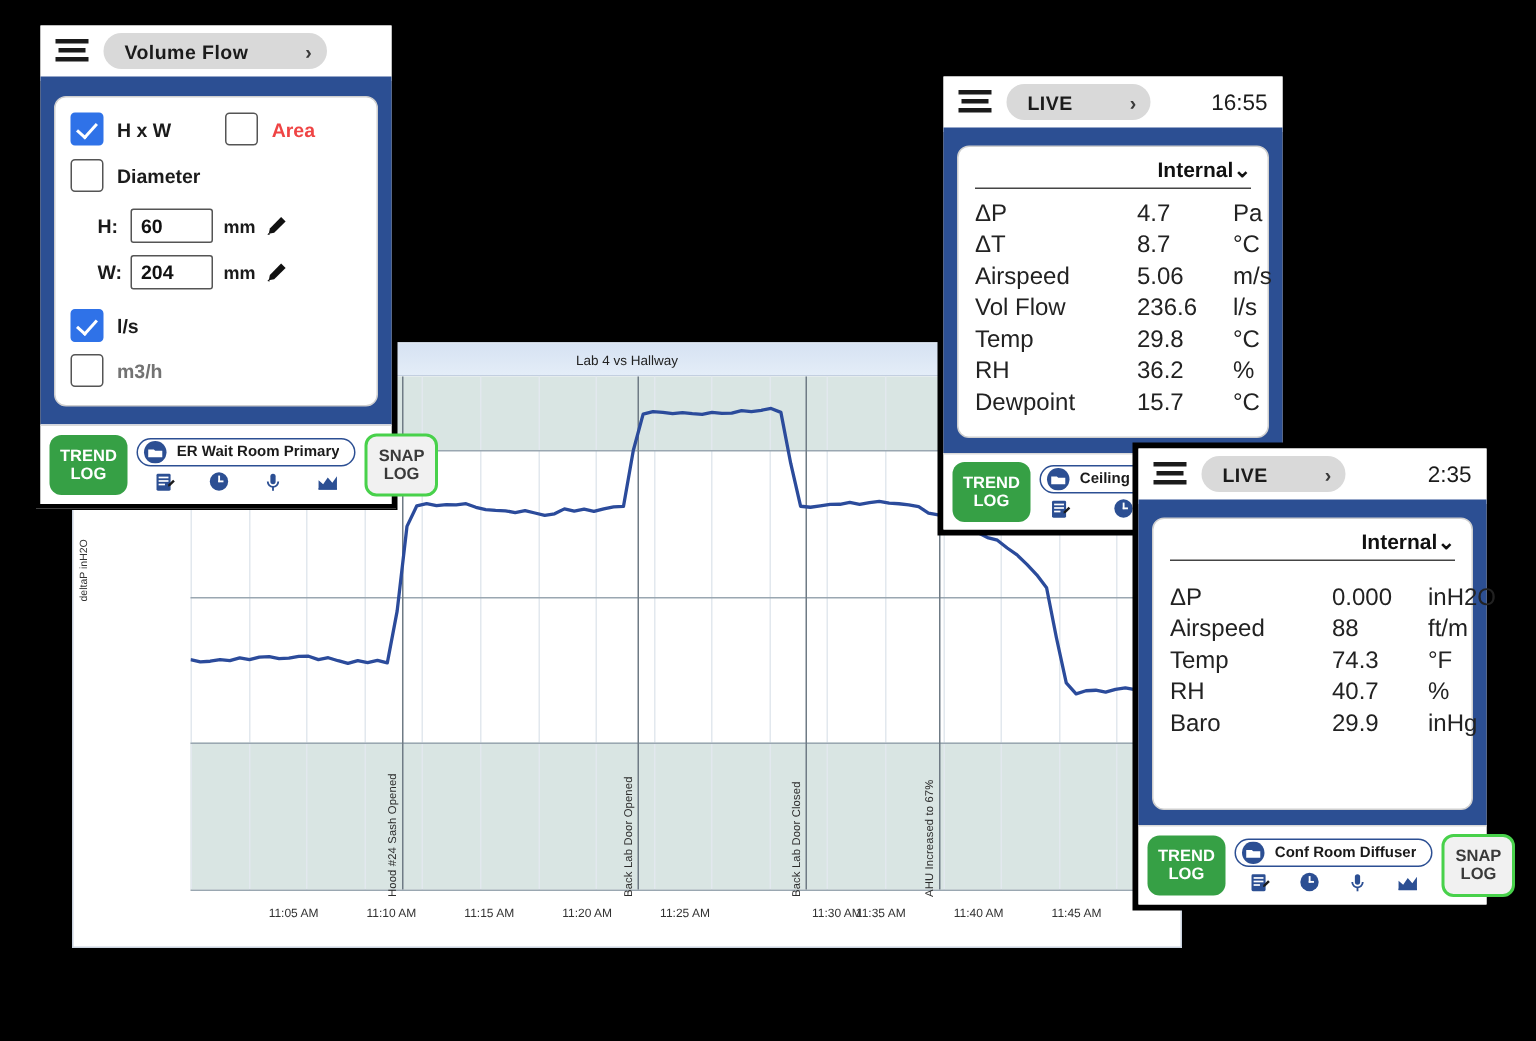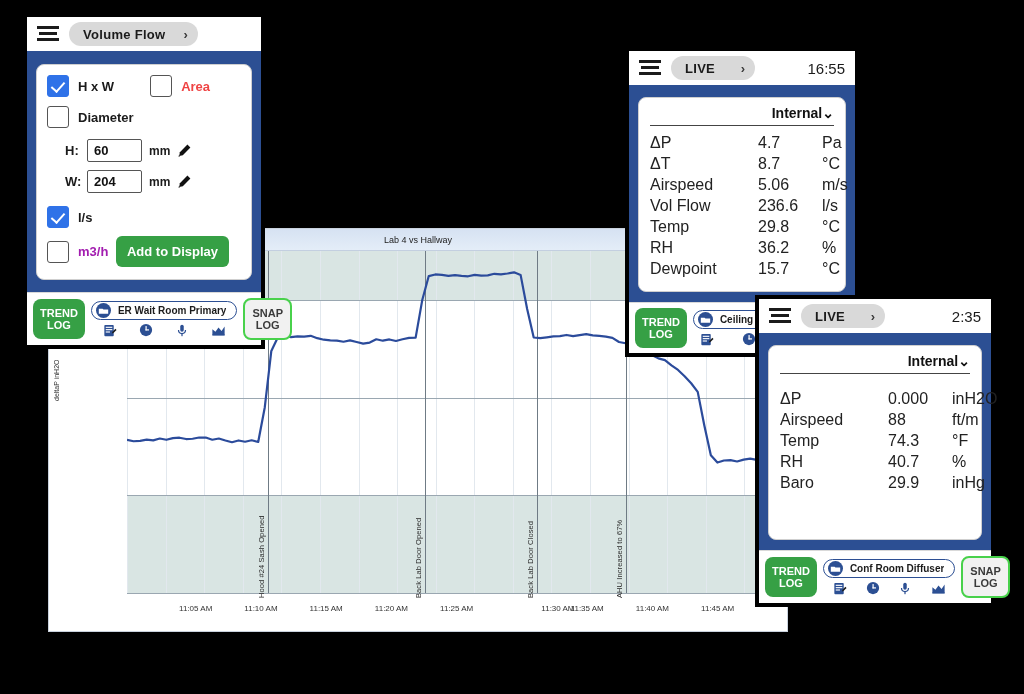--- a/index.html
+++ b/index.html
@@ -72,21 +72,21 @@
     border-bottom: 3px solid #2c4f93;
   }
   .hamburger { width: 22px; height: 16px; position: relative; flex: 0 0 auto; cursor:pointer; }
   .hamburger i { position:absolute; left:0; height:3px; background:#1b1b1b; display:block; }
   .hamburger i:nth-child(1){ top:0; width:100%; }
   .hamburger i:nth-child(2){ top:6px; width:85%; left:7%; }
   .hamburger i:nth-child(3){ top:12px; width:100%; }
   .pill {
     margin-left: 10px; background: #d9d9d9; border-radius: 13px;
     height: 24px; display:flex; align-items:center; padding: 0 10px 0 14px;
-    min-width: 96px; justify-content: space-between; cursor: pointer;
+    min-width: 96px; justify-content: space-between; cursor: pointer; gap: 20px;
   }
   .pill .pill-text { font-size: 13px; font-weight: bold; color:#1b1b1b; letter-spacing:.3px; }
   .pill .chev { font-size: 13px; color: #3a3a3a; margin-left: 18px; font-weight: bold;}
   .clock { margin-left:auto; font-size: 15px; color:#1b1b1b; }
 
   .instr-body { background: #2c4f93; padding: 10px; }
   .card {
     background: #fff; border: 1px solid #cfcfcf; border-radius: 8px;
     padding: 8px 12px;
   }
@@ -241,22 +241,21 @@
               </svg>
           </span>
         </div>
 
         <div style="display:flex; align-items:center; margin-bottom:8px;">
           <span class="cbx" data-checked="1"></span>
           <span style="font-size:13px;font-weight:bold;color:#1b1b1b;margin-left:9px;">l/s</span>
         </div>
         <div style="display:flex; align-items:center;">
           <span class="cbx" data-checked="0"></span>
-          <span style="font-size:13px;font-weight:bold;color:#a21caf;margin-left:9px;">m3/h</span>
-          <span style="margin-left:auto;background:#36a045;color:#fff;border-radius:6px;padding:8px 11px;font-size:13px;font-weight:bold;cursor:pointer;">Add to Display</span>
+          <span style="font-size:13px;font-weight:bold;color:#737373;margin-left:9px;">m3/h</span>
         </div>
       </div>
     </div>
 
     <div class="toolbar">
       <div class="btn-green">TREND
 LOG</div>
       <div class="tool-mid">
         <div class="loc-pill">
           <span>

